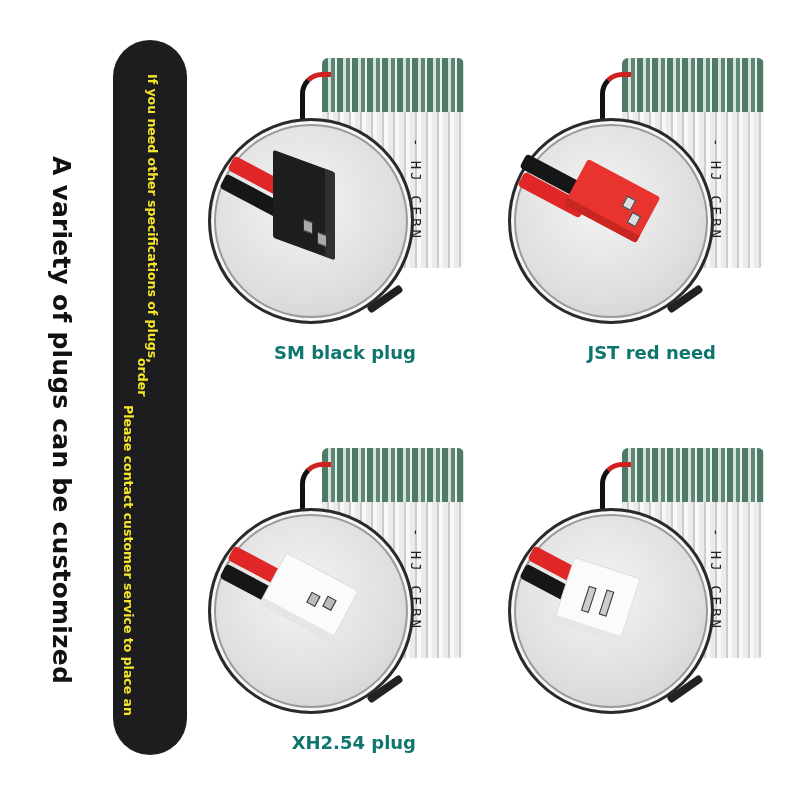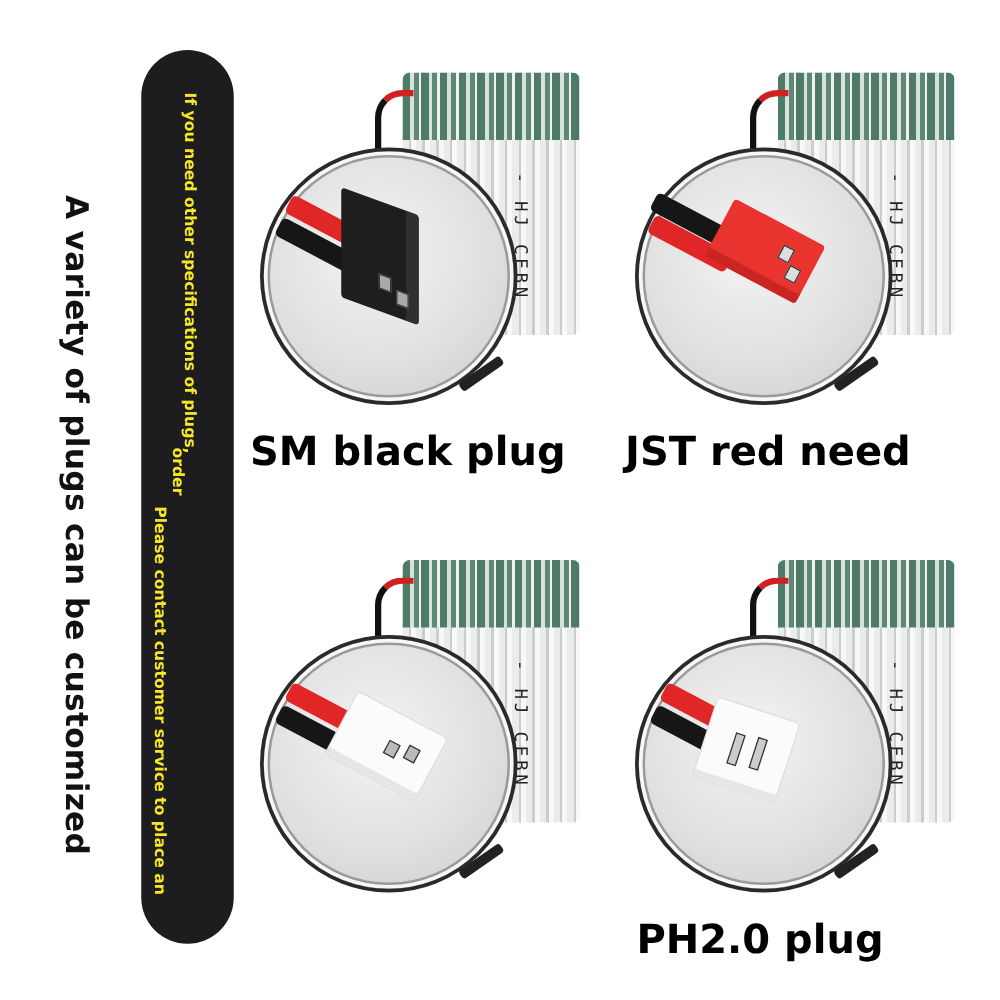--- a/index.html
+++ b/index.html
@@ -20,21 +20,21 @@
   .card .lens { position:absolute; left:8px; top:70px; width:200px; height:200px; border-radius:50%; background:radial-gradient(circle at 45% 40%,#f4f4f4 0%,#dedede 60%,#c8c8c8 100%); border:3px solid #2a2a2a; box-shadow: inset 0 0 0 3px #f7f7f7, inset 0 0 0 5px #9a9a9a; }
   .card .lens .tab { position:absolute; right:6px; bottom:18px; width:40px; height:8px; background:#222; transform:rotate(-35deg); border-radius:3px; }
   .card .cable-red { position:absolute; left:16px; top:50px; width:70px; height:16px; background:#e02626; transform:rotate(28deg); border-radius:4px; }
   .card .cable-black { position:absolute; left:8px; top:68px; width:70px; height:16px; background:#161616; transform:rotate(28deg); border-radius:4px; }
   .plug { position:absolute; }
   .plug-sm { left:62px; top:40px; width:62px; height:88px; background:#1e1e1e; border-radius:3px; transform:skewY(20deg); box-shadow:inset -10px 0 0 #303030; }
   .plug-jst { left:60px; top:54px; width:82px; height:52px; background:#e8332f; border-radius:3px; transform:rotate(28deg); box-shadow:inset 0 -8px 0 #c92622; }
   .plug-xh { left:58px; top:58px; width:80px; height:56px; background:#fbfbfb; border-radius:3px; transform:rotate(28deg); box-shadow:0 0 0 1px #ddd, inset 0 -6px 0 #e6e6e6; }
   .plug-ph { left:52px; top:56px; width:68px; height:66px; background:#fbfbfb; border-radius:3px; transform:rotate(18deg); box-shadow:0 0 0 1px #ddd, inset 0 -6px 0 #e6e6e6; }
   .pin { position:absolute; width:8px; height:10px; background:#888; border:1px solid #333; }
-  .label { position:absolute; left:0; top:294px; width:216px; text-align:center; font-weight:bold; font-size:32px; color:#000000; white-space:nowrap; }
+  .label { position:absolute; left:0; top:294px; width:216px; text-align:right; font-weight:bold; font-size:18px; color:#0f766e; white-space:nowrap; }
 </style>
 </head>
 <body>
 
 <div class="headline">
   <span>A variety of plugs can be customized</span>
 </div>
 
 <div class="pill">
   <div class="note">
@@ -88,31 +88,31 @@
   <div class="wires"></div>
   <div class="lens">
     <div class="cable-red"></div>
     <div class="cable-black"></div>
     <div class="plug plug-xh">
       <div class="pin" style="left:40px;top:22px;background:#bbb;"></div>
       <div class="pin" style="left:56px;top:18px;background:#bbb;"></div>
     </div>
     <div class="tab"></div>
   </div>
+  <div class="label">XH2.54 plug</div>
 </div>
 
 <div class="card" style="left:500px;top:438px;">
   <div class="battery">
     <div class="wrap"></div>
     <span class="mark">- HJ CEBN</span>
   </div>
   <div class="wires"></div>
   <div class="lens">
     <div class="cable-red"></div>
     <div class="cable-black"></div>
     <div class="plug plug-ph">
       <div class="pin" style="left:22px;top:22px;width:6px;height:24px;background:#ccc;"></div>
       <div class="pin" style="left:40px;top:20px;width:6px;height:24px;background:#ccc;"></div>
     </div>
     <div class="tab"></div>
   </div>
-  <div class="label">PH2.0 plug</div>
 </div>
 
 </body></html>

